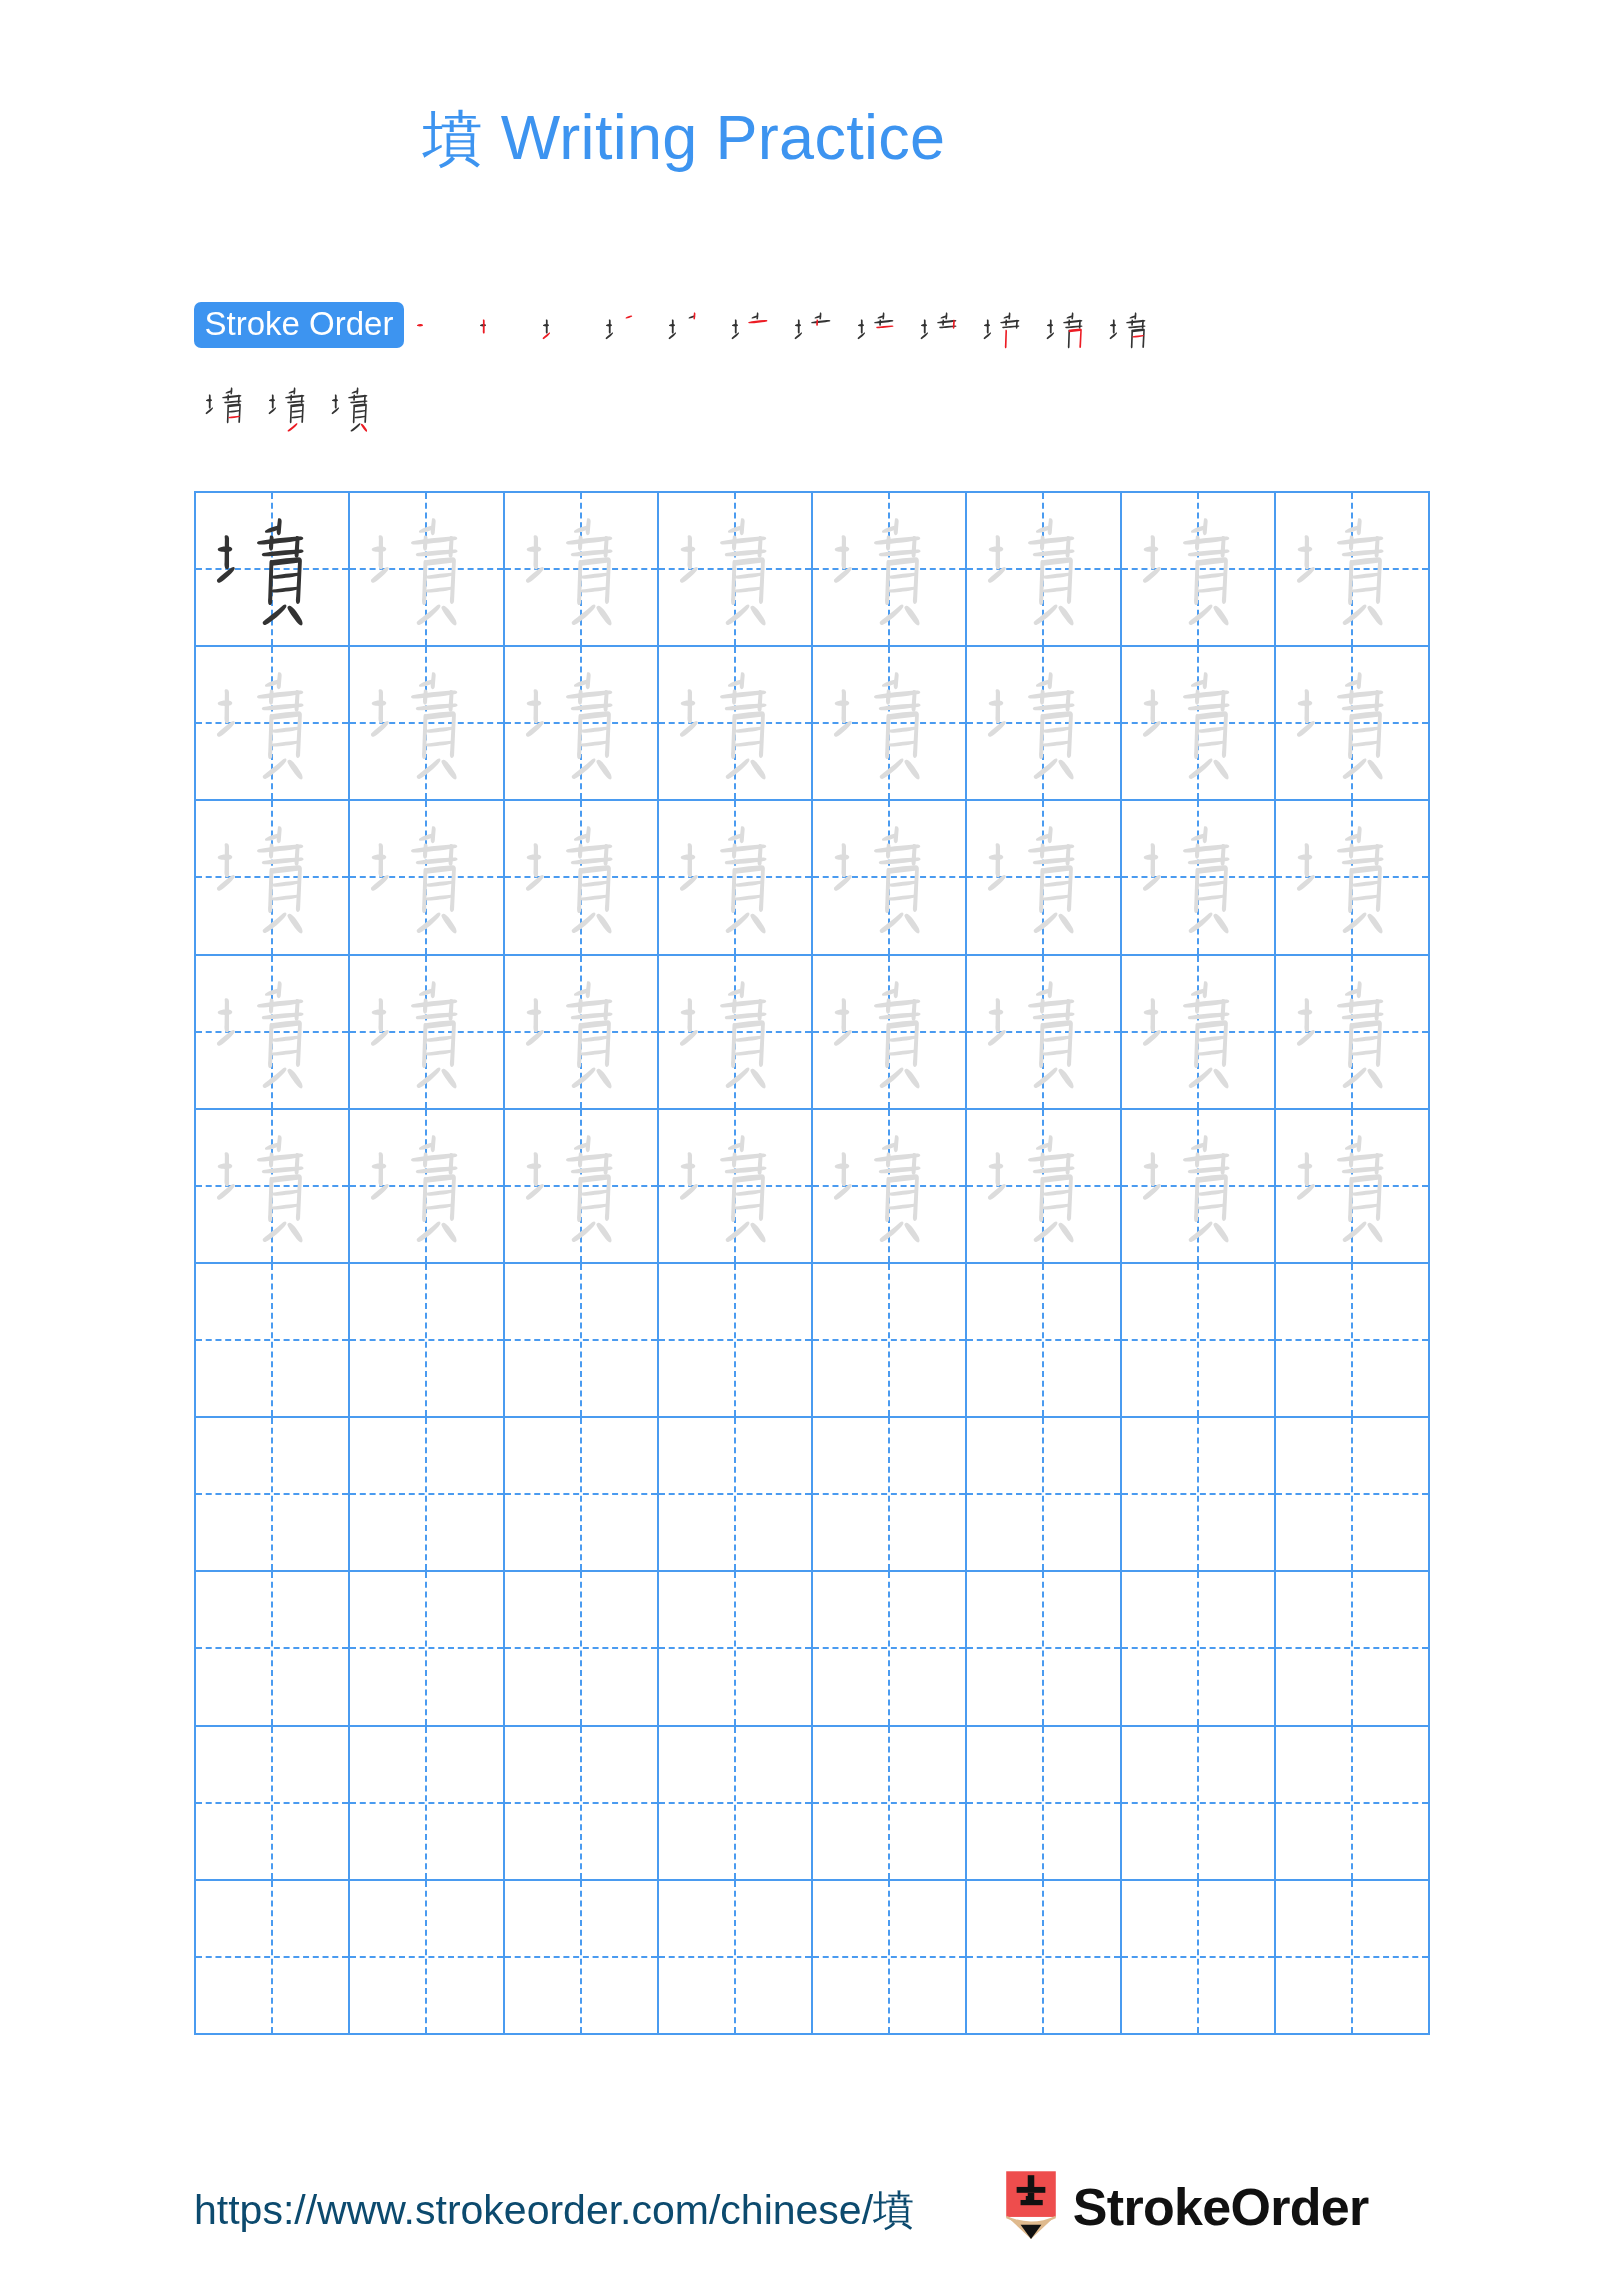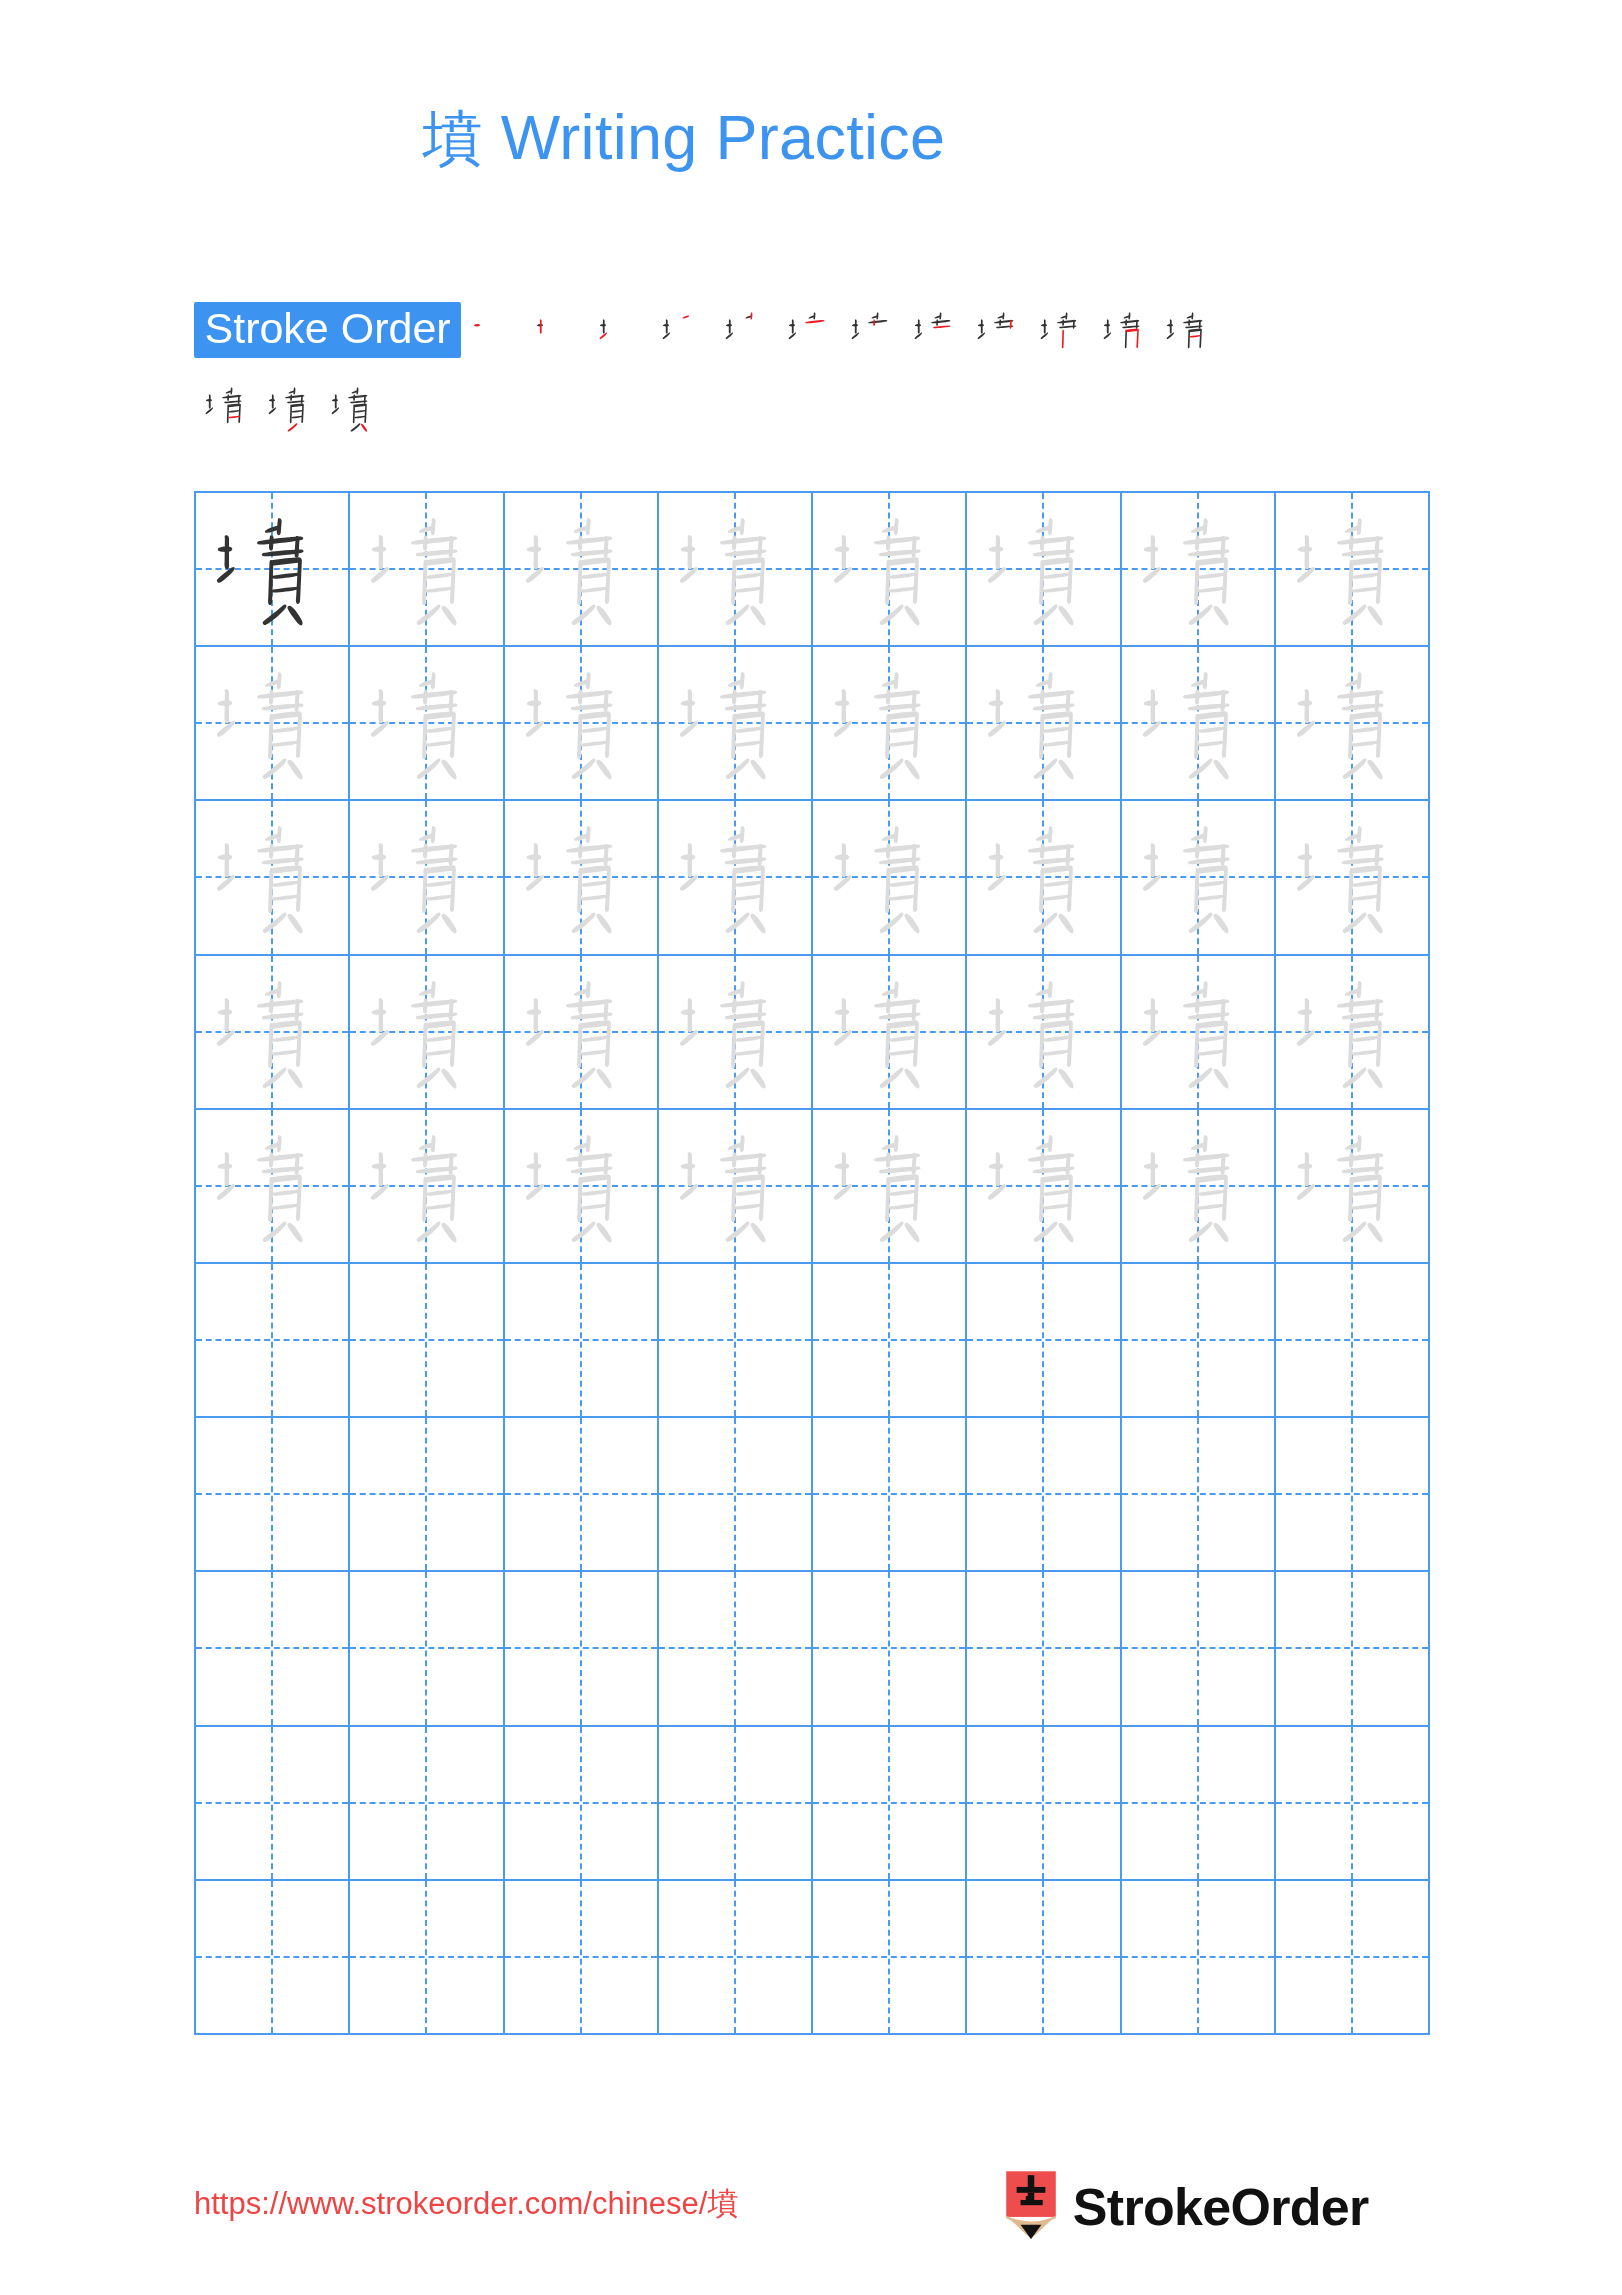--- a/index.html
+++ b/index.html
@@ -44,24 +44,24 @@
   .so-line {
     display: flex;
     align-items: flex-start;
     flex-wrap: wrap;
     line-height: 1;
   }
   #stroke-order-badge {
     display: inline-block;
     background: #3d94f0;
     color: #ffffff;
-    font-size: 43px;
+    font-size: 33px;
     font-weight: 400;
     padding: 5.2px 10.5px 7.9px 10.5px;
-    border-radius: 2px;
+    border-radius: 7px;
     white-space: nowrap;
     margin-right: 3.9px;
     line-height: 1;
   }
   .stroke-step {
     width: 63px;
     height: 63px;
     flex: 0 0 63px;
     position: relative;
   }
@@ -127,22 +127,22 @@
     justify-content: center;
     z-index: 2;
   }
   .cell-char svg { width: 100%; height: 100%; display: block; }
 
   
   #footer-url {
     position: absolute;
     left: 194px;
     top: 2183px;
-    font-size: 31px;
-    color: #ef4444;
+    font-size: 41px;
+    color: #0c4a6e;
     white-space: nowrap;
     text-decoration: none;
   }
   #footer-brand {
     position: absolute;
     left: 1001px;
     top: 2171px;
     display: flex;
     align-items: center;
     gap: 11.8px;

